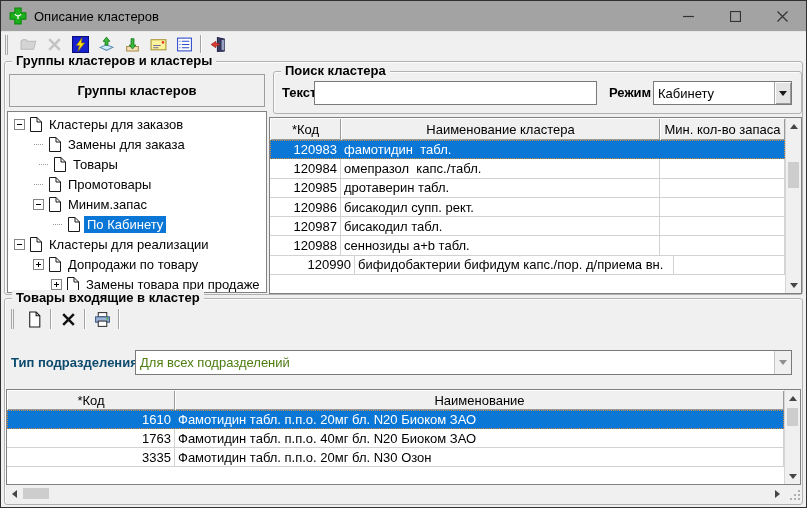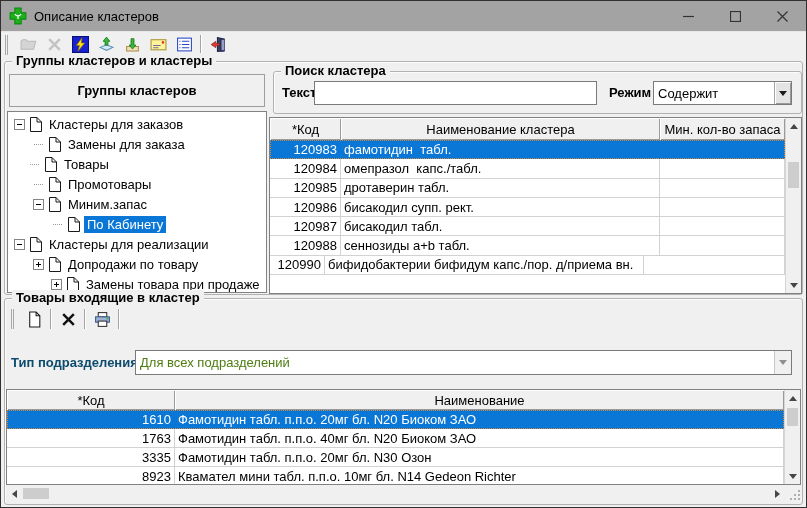--- a/index.html
+++ b/index.html
@@ -165,21 +165,21 @@
 
     <div class="tree" id="tree" style="left:2px;top:49px;width:260px;height:182px;">
         <div class="tree-row" style="padding-left: 4px;"><div class="box-slot"><div class="expand-box"></div></div><span class="doc-ic"><svg width="13" height="15" viewBox="0 0 13 15">
               <path d="M1.5 .5 h6.5 l4.5 4.5 v9.5 h-11 z" fill="#fff" stroke="#1a1a1a"></path>
               <path d="M8 .5 v4.5 h4.5" fill="none" stroke="#1a1a1a"></path>
             </svg></span><span class="tree-label">Кластеры для заказов</span></div>
         <div class="tree-row" style="padding-left: 23px;"><div class="box-slot"><div class="dot-stub"></div></div><span class="doc-ic"><svg width="13" height="15" viewBox="0 0 13 15">
               <path d="M1.5 .5 h6.5 l4.5 4.5 v9.5 h-11 z" fill="#fff" stroke="#1a1a1a"></path>
               <path d="M8 .5 v4.5 h4.5" fill="none" stroke="#1a1a1a"></path>
             </svg></span><span class="tree-label">Замены для заказа</span></div>
-        <div class="tree-row" style="padding-left: 19px; text-align: center;"><div class="box-slot"><div class="dot-stub"></div></div><span class="doc-ic"><svg width="13" height="15" viewBox="0 0 13 15">
+        <div class="tree-row" style="padding-left: 28px; text-align: center;"><div class="box-slot"><div class="dot-stub"></div></div><span class="doc-ic"><svg width="13" height="15" viewBox="0 0 13 15">
               <path d="M1.5 .5 h6.5 l4.5 4.5 v9.5 h-11 z" fill="#fff" stroke="#1a1a1a"></path>
               <path d="M8 .5 v4.5 h4.5" fill="none" stroke="#1a1a1a"></path>
             </svg></span><span class="tree-label">Товары</span></div>
         <div class="tree-row" style="padding-left: 23px;"><div class="box-slot"><div class="dot-stub"></div></div><span class="doc-ic"><svg width="13" height="15" viewBox="0 0 13 15">
               <path d="M1.5 .5 h6.5 l4.5 4.5 v9.5 h-11 z" fill="#fff" stroke="#1a1a1a"></path>
               <path d="M8 .5 v4.5 h4.5" fill="none" stroke="#1a1a1a"></path>
             </svg></span><span class="tree-label">Промотовары</span></div>
         <div class="tree-row" style="padding-left: 23px;"><div class="box-slot"><div class="expand-box"></div></div><span class="doc-ic"><svg width="13" height="15" viewBox="0 0 13 15">
               <path d="M1.5 .5 h6.5 l4.5 4.5 v9.5 h-11 z" fill="#fff" stroke="#1a1a1a"></path>
               <path d="M8 .5 v4.5 h4.5" fill="none" stroke="#1a1a1a"></path>
@@ -201,21 +201,21 @@
               <path d="M8 .5 v4.5 h4.5" fill="none" stroke="#1a1a1a"></path>
             </svg></span><span class="tree-label">Замены товара при продаже</span></div>
       </div>
 
     <div class="groupbox" style="left:268px;top:9px;width:529px;height:43px;">
       <span class="gb-caption">Поиск кластера</span>
       <span class="lbl-b" style="left:8px;top:13px;">Текст</span>
       <input class="textbox" style="left: 40px; top: 9px; width: 283px; height: 24px;" value="">
       <span class="lbl-b" style="left:335px;top:13px;">Режим</span>
       <div class="combo" style="left:379px;top:9px;width:139px;height:24px;">
-        <span class="ctxt">Содержит</span>
+        <span class="ctxt">Кабинету</span>
         <span class="combo-arrow">
             <span class="combo-tri"></span>
           </span>
       </div>
     </div>
 
     <div class="table" id="clusterTable" style="left:264px;top:55px;width:533px;height:177px;">
       <div class="tbl-main">
           <div class="tbl-header" style="height: 22px;">
             <div class="th" style="width: 71px;">*Код</div>
@@ -247,21 +247,21 @@
               <div class="td r" style="width: 71px;">120987</div>
               <div class="td l" style="width: 319px;">бисакодил табл.</div>
               <div class="td l" style="flex: 1 1 0%;"></div>
             </div>
             <div class="tr" style="height: 19.3px;">
               <div class="td r" style="width: 71px;">120988</div>
               <div class="td l" style="width: 319px;">сеннозиды a+b табл.</div>
               <div class="td l" style="flex: 1 1 0%;"></div>
             </div>
             <div class="tr" style="height: 19.3px;">
-              <div class="td r" style="width: 55px;">120990</div>
+              <div class="td r" style="width: 85px;">120990</div>
               <div class="td l" style="width: 319px;">бифидобактерии бифидум капс./пор. д/приема вн.</div>
               <div class="td l" style="flex: 1 1 0%;"></div>
             </div>
           </div>
         </div>
       <div class="vscroll">
         <div class="sb-arrow top">
             <span class="tri-up"></span>
           </div>
         <div class="sb-thumb" style="top:44px;height:26px;"></div>
@@ -320,24 +320,20 @@
               <div class="td r" style="width: 168px;">1610</div>
               <div class="td l" style="flex: 1 1 0%;">Фамотидин табл. п.п.о. 20мг бл. N20 Биоком ЗАО</div>
             </div>
             <div class="tr" style="height: 19px;">
               <div class="td r" style="width: 168px;">1763</div>
               <div class="td l" style="flex: 1 1 0%;">Фамотидин табл. п.п.о. 40мг бл. N20 Биоком ЗАО</div>
             </div>
             <div class="tr" style="height: 19px;">
               <div class="td r" style="width: 168px;">3335</div>
               <div class="td l" style="flex: 1 1 0%;">Фамотидин табл. п.п.о. 20мг бл. N30 Озон</div>
-            </div>
-            <div class="tr" style="height: 19px;">
-              <div class="td r" style="width: 168px;">8923</div>
-              <div class="td l" style="flex: 1 1 0%;">Квамател мини табл. п.п.о. 10мг бл. N14 Gedeon Richter</div>
             </div>
           </div>
         </div>
       <div class="vscroll">
         <div class="sb-arrow top">
             <span class="tri-up"></span>
           </div>
         <div class="sb-thumb" style="top:18px;height:18px;"></div>
         <div class="sb-arrow bottom">
             <span class="tri-down"></span>

